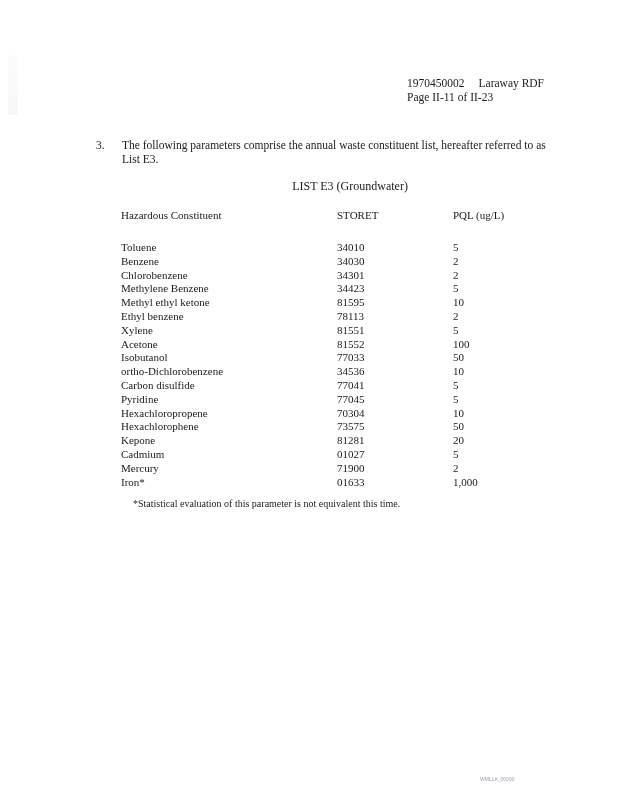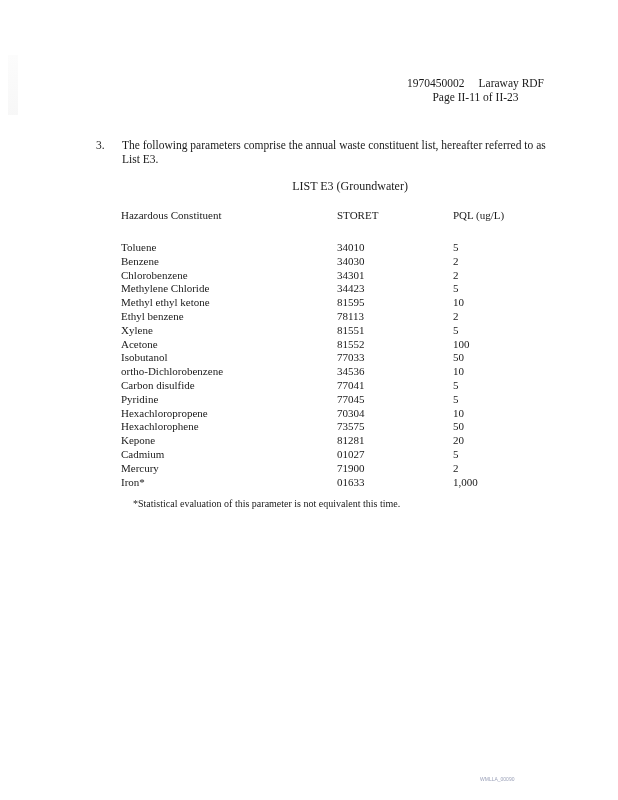--- a/index.html
+++ b/index.html
@@ -1,18 +1,18 @@
 <!DOCTYPE html>
 <html><head>
   <meta charset="utf-8">
   <style>
     html, body { margin:0; padding:0; background:#ffffff; }
     body { width:618px; height:800px; position:relative; overflow:hidden;
       font-family:"Liberation Serif", "DejaVu Serif", serif; color:#1a1a1a; }
-    .header { position:absolute; right:74px; top:76px; text-align:center; font-size:11.5px; line-height:14px; }
+    .header { position:absolute; right:74px; top:76px; text-align:left; font-size:11.5px; line-height:14px; }
     .header .gap { display:inline-block; width:14px; }
     .para { position:absolute; left:96px; top:138px; width:450px; font-size:11.5px; line-height:14px; }
     .para .num { position:absolute; left:0; top:0; }
     .para .txt { position:absolute; left:26px; top:0; width:424px; }
     .list-title { position:absolute; left:0; width:618px; top:179px; text-align:center; font-size:12px;margin-left:41px; }
     .table { position:absolute; left:121px; top:208px; font-size:11px; }
     .row { position:relative; height:13.8px; line-height:13.8px; }
     .hdr { height:14px; line-height:14px; margin-bottom:19px; text-decoration:underline; }
     .c1 { position:absolute; left:0; white-space:nowrap; }
     .c2 { position:absolute; left:216px; white-space:nowrap; }
@@ -56,21 +56,21 @@
         <span class="c1">Benzene</span>
         <span class="c2">34030</span>
         <span class="c3">2</span>
       </div>
       <div class="row">
         <span class="c1">Chlorobenzene</span>
         <span class="c2">34301</span>
         <span class="c3">2</span>
       </div>
       <div class="row">
-        <span class="c1">Methylene Chloride</span>
+        <span class="c1">Methylene Benzene</span>
         <span class="c2">34423</span>
         <span class="c3">5</span>
       </div>
       <div class="row">
         <span class="c1">Methyl ethyl ketone</span>
         <span class="c2">81595</span>
         <span class="c3">10</span>
       </div>
       <div class="row">
         <span class="c1">Ethyl benzene</span>

